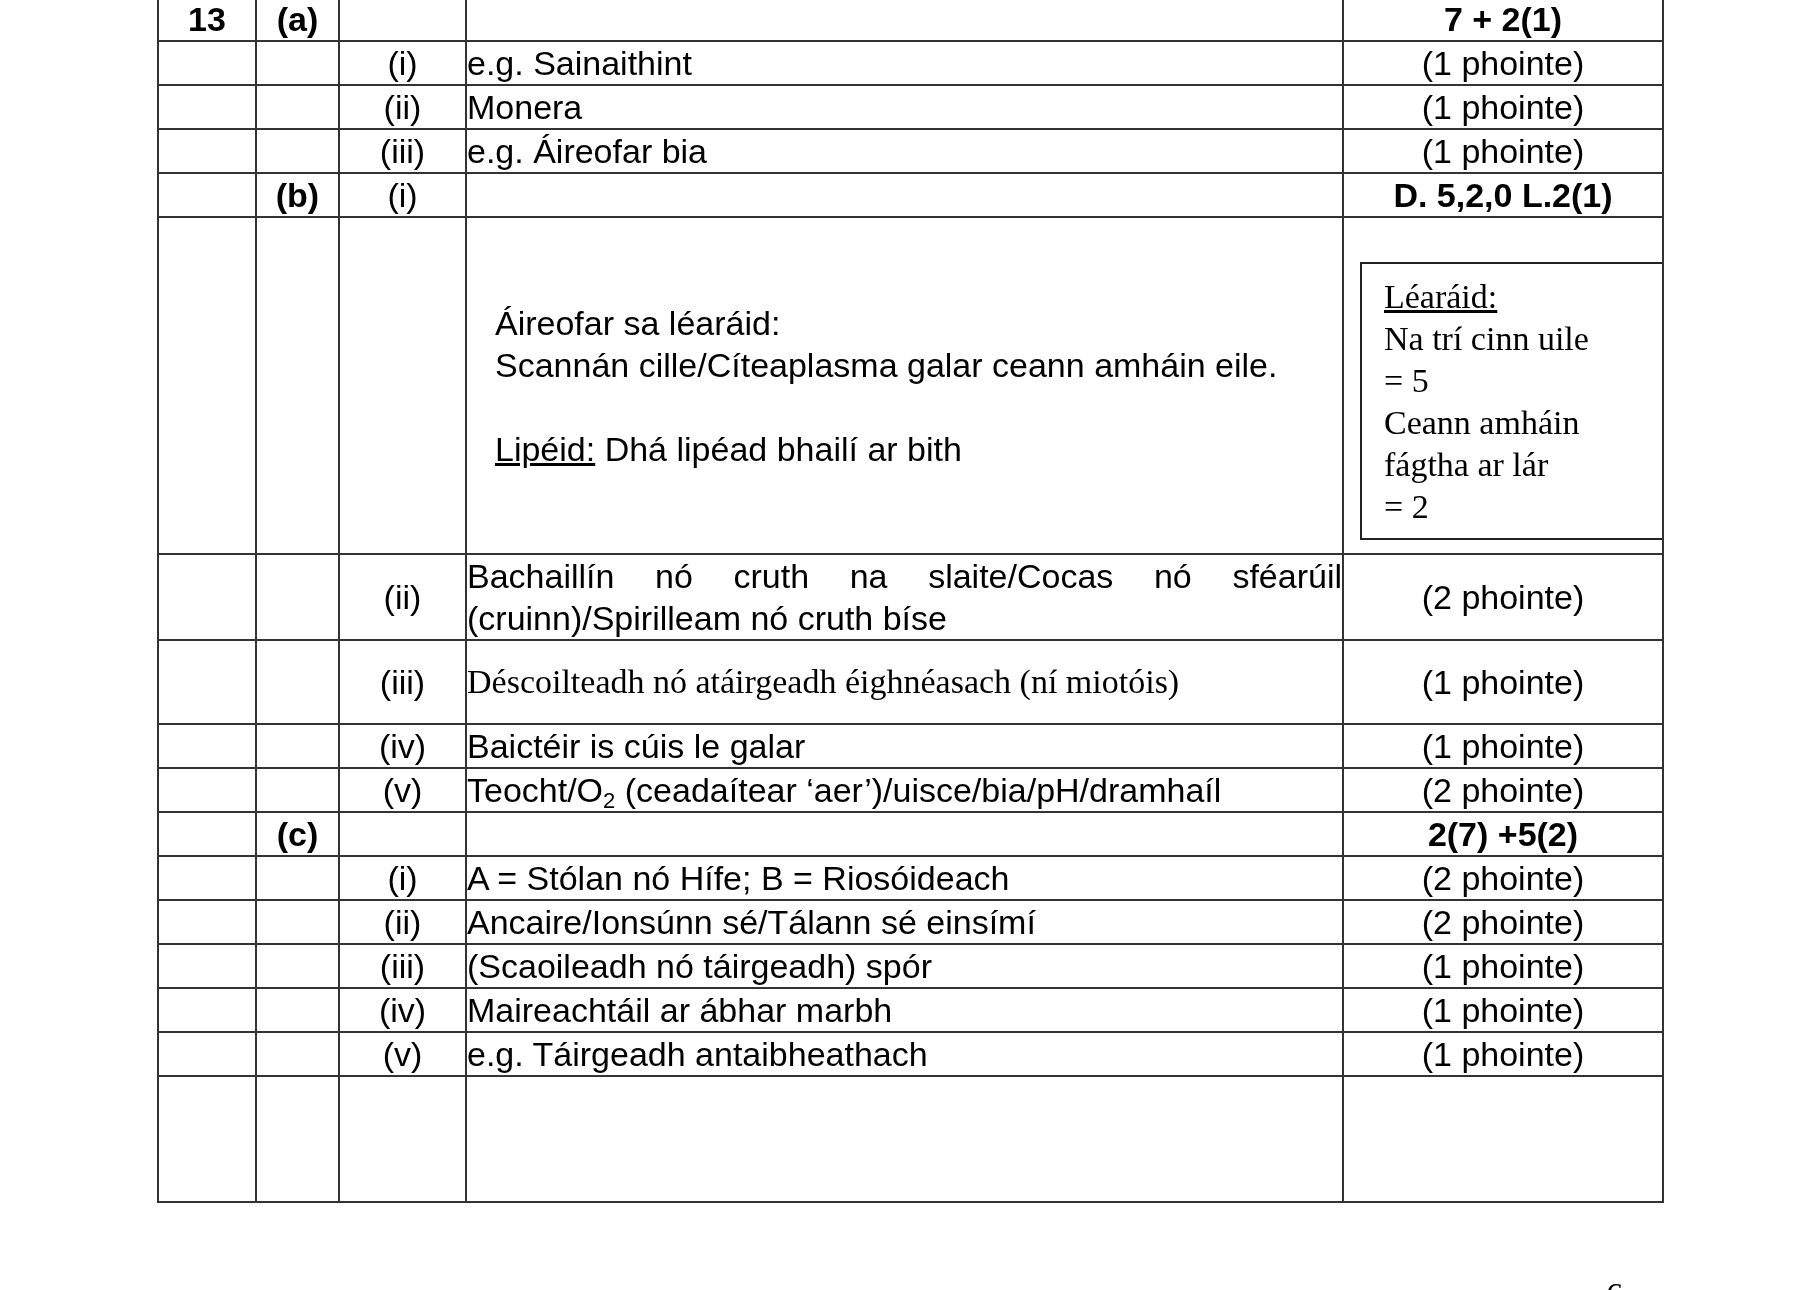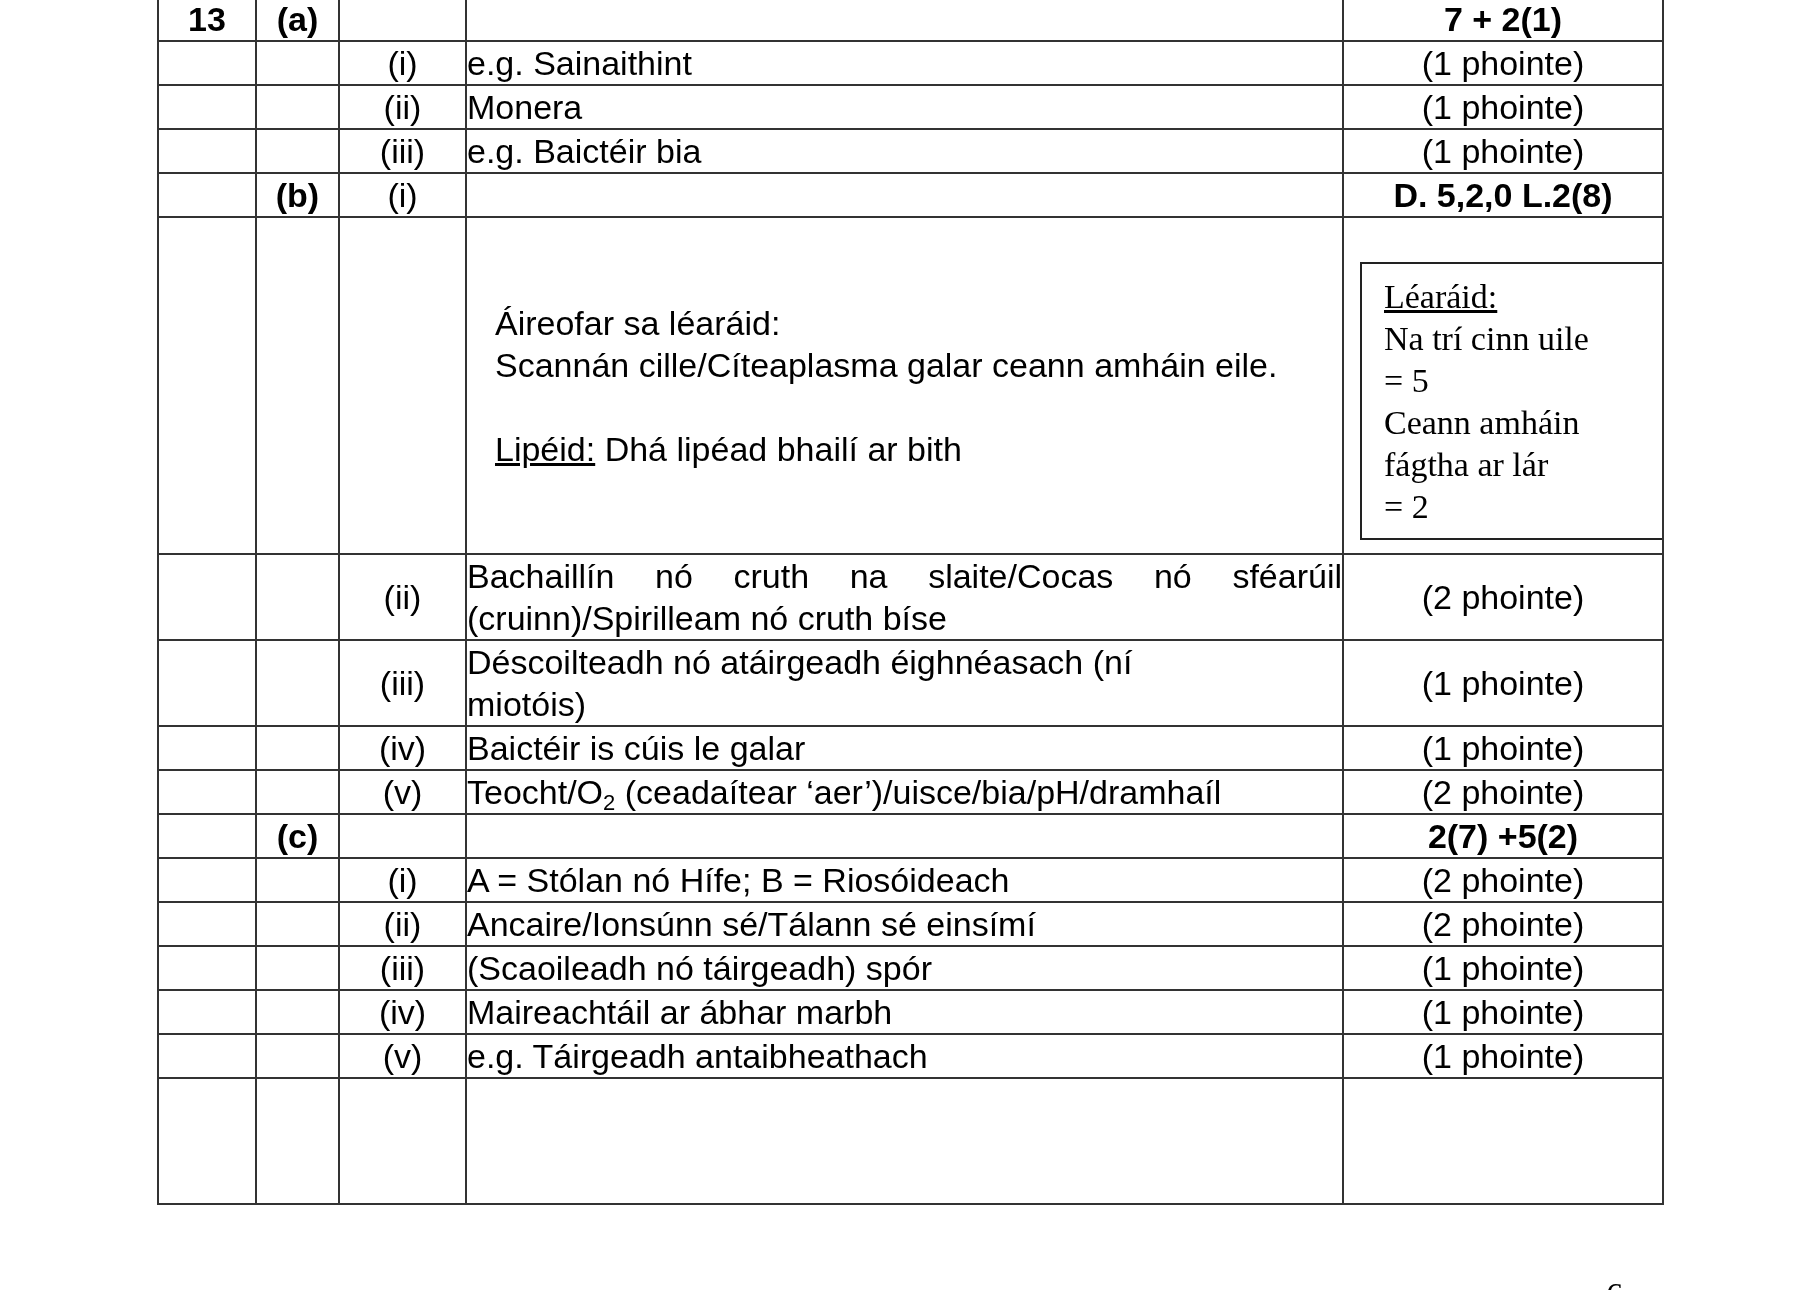--- a/index.html
+++ b/index.html
@@ -111,30 +111,30 @@
     <td></td>
     <td></td>
     <td class="sub">(ii)</td>
     <td class="ans">Monera</td>
     <td class="marks">(1 phointe)</td>
   </tr>
   <tr class="h44">
     <td></td>
     <td></td>
     <td class="sub">(iii)</td>
-    <td class="ans">e.g. Baictéir bia</td>
+    <td class="ans">e.g. Áireofar bia</td>
     <td class="marks">(1 phointe)</td>
   </tr>
 
   <tr class="h44">
     <td></td>
     <td class="part">(b)</td>
     <td class="sub">(i)</td>
     <td></td>
-    <td class="marks bold">D. 5,2,0   L.2(8)</td>
+    <td class="marks bold">D. 5,2,0   L.2(1)</td>
   </tr>
 
   <tr class="big">
     <td></td>
     <td></td>
     <td></td>
     <td class="ans top b-text">
       <span class="line">Áireofar sa léaráid:</span>
       <span class="line">Scannán cille/Cíteaplasma galar ceann amháin eile.</span>
       <span class="line">&nbsp;</span>
@@ -156,21 +156,21 @@
     <td></td>
     <td></td>
     <td class="sub">(ii)</td>
     <td class="ans justify">Bachaillín nó cruth na slaite/Cocas nó sféarúil (cruinn)/Spirilleam nó cruth bíse</td>
     <td class="marks">(2 phointe)</td>
   </tr>
   <tr class="h86">
     <td></td>
     <td></td>
     <td class="sub">(iii)</td>
-    <td class="ans" style="padding-right:120px;">Déscoilteadh nó atáirgeadh éighnéasach (ní miotóis)</td>
+    <td class="ans" style="padding-right:120px;font-family:Liberation Serif, serif;">Déscoilteadh nó atáirgeadh éighnéasach (ní miotóis)</td>
     <td class="marks">(1 phointe)</td>
   </tr>
   <tr class="h44">
     <td></td>
     <td></td>
     <td class="sub">(iv)</td>
     <td class="ans">Baictéir is cúis le galar</td>
     <td class="marks">(1 phointe)</td>
   </tr>
   <tr class="h44">

